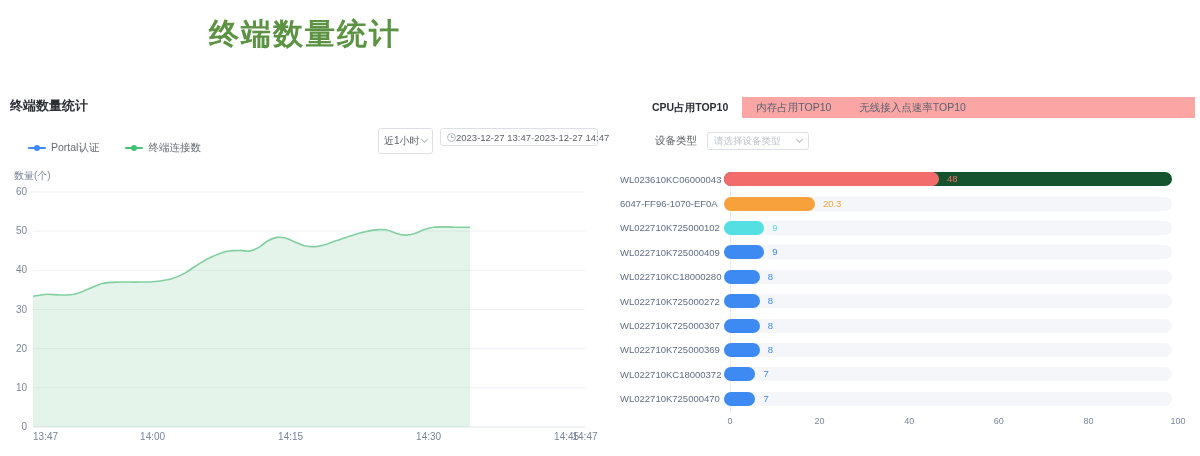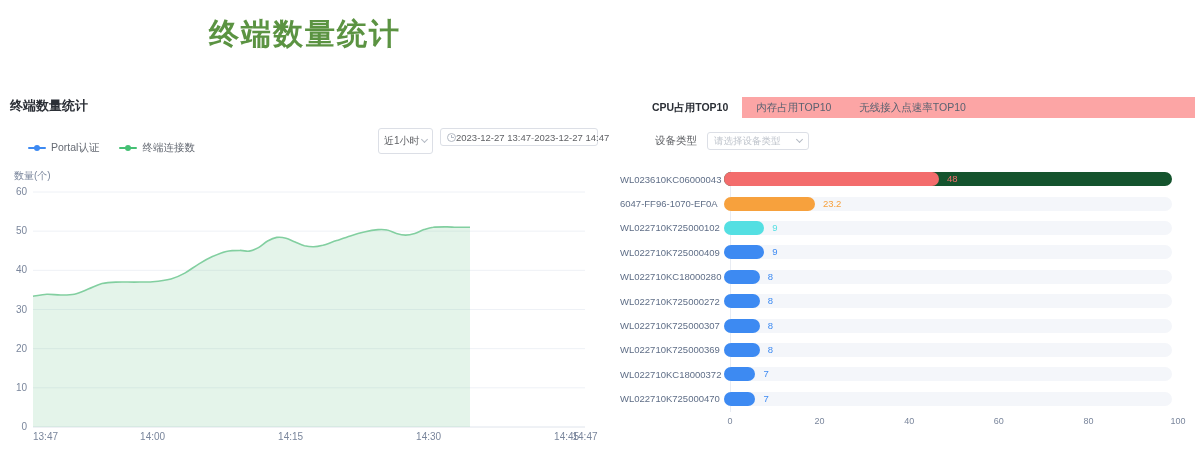--- a/index.html
+++ b/index.html
@@ -23,21 +23,21 @@
            transform:rotate(45deg); margin-top:-3px; }
   .date-range { position:absolute; top:128px; left:440px; width:158px; height:18px;
                 border:1px solid #dcdfe6; border-radius:3px; background:#fff;
                 display:flex; align-items:center; gap:0; padding:0 6px; cursor:pointer; }
   .clock { width:9px; height:9px; border:1px solid #b4bac4; border-radius:50%; position:relative; flex:0 0 auto; }
   .clock:before { content:""; position:absolute; left:3px; top:1px; width:1px; height:3px; background:#b4bac4; }
   .clock:after  { content:""; position:absolute; left:3px; top:3px; width:3px; height:1px; background:#b4bac4; }
   .date-range .d { font-size:9.5px; color:#606266; white-space:nowrap; }
   .date-range .sep { font-size:9.5px; color:#909399; }
 
-  #legend { position:absolute; top:141px; left:28px; display:flex; gap:20px;justify-content:space-between; }
+  #legend { position:absolute; top:141px; left:28px; display:flex; gap:26px;justify-content:space-between; }
   .legend-item { display:flex; align-items:center; gap:5px; cursor:pointer; }
   .legend-marker { position:relative; width:18px; height:8px; }
   .legend-line { position:absolute; left:0; top:3px; width:18px; height:2px; border-radius:1px; }
   .legend-dot  { position:absolute; left:6px; top:1px; width:6px; height:6px; border-radius:50%; }
   .legend-label { font-size:10.5px; color:#666b74; }
 
   #line-chart { position:absolute; top:162px; left:0; }
   .axis-text { font-size:10px; fill:#7a869c; }
 
   
@@ -147,21 +147,21 @@
         <div class="bar-cat">WL023610KC06000043</div>
         <div class="bar-track" style="background: #14532d;">
           <div class="bar" style="width: 215px; background: rgb(243, 108, 108);"></div>
           <span class="bar-value" style="left: 223px; color: rgb(243, 108, 108);">48</span>
         </div>
       </div>
       <div class="bar-row">
         <div class="bar-cat">6047-FF96-1070-EF0A</div>
         <div class="bar-track" style="background: rgb(244, 246, 250);">
           <div class="bar" style="width: 90.9px; background: rgb(247, 161, 61);"></div>
-          <span class="bar-value" style="left: 98.9px; color: rgb(247, 161, 61);">23.2</span>
+          <span class="bar-value" style="left: 98.9px; color: rgb(247, 161, 61);">20.3</span>
         </div>
       </div>
       <div class="bar-row">
         <div class="bar-cat">WL022710K725000102</div>
         <div class="bar-track" style="background: rgb(244, 246, 250);">
           <div class="bar" style="width: 40.3px; background: rgb(84, 223, 226);"></div>
           <span class="bar-value" style="left: 48.3px; color: rgb(84, 223, 226);">9</span>
         </div>
       </div>
       <div class="bar-row">

